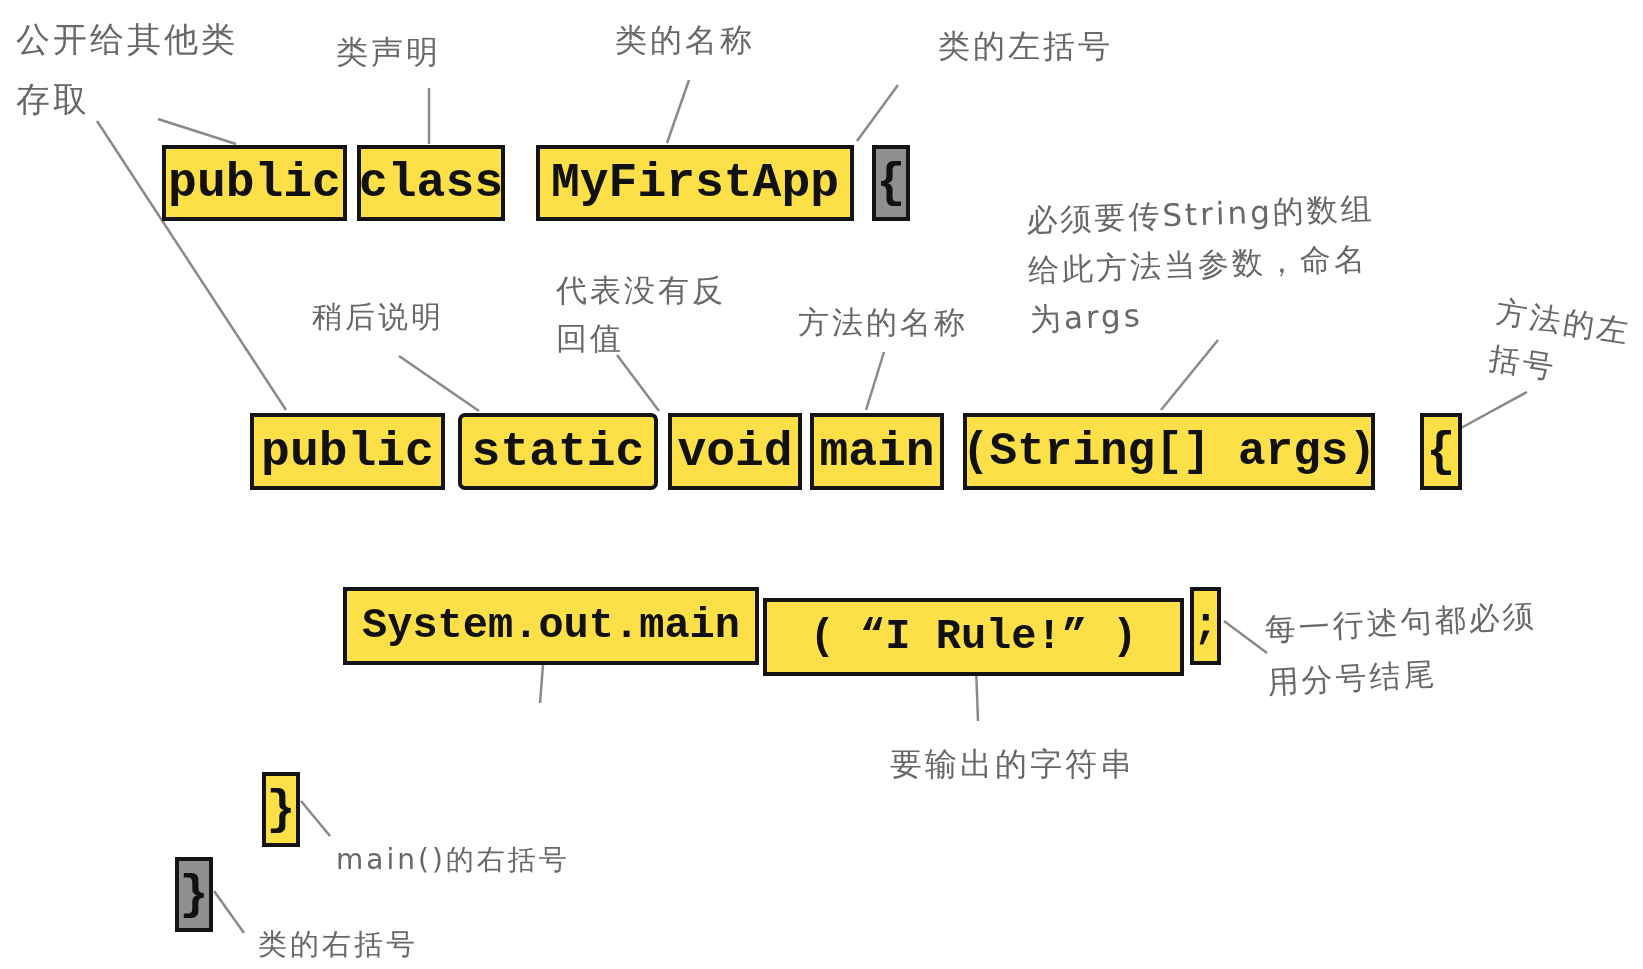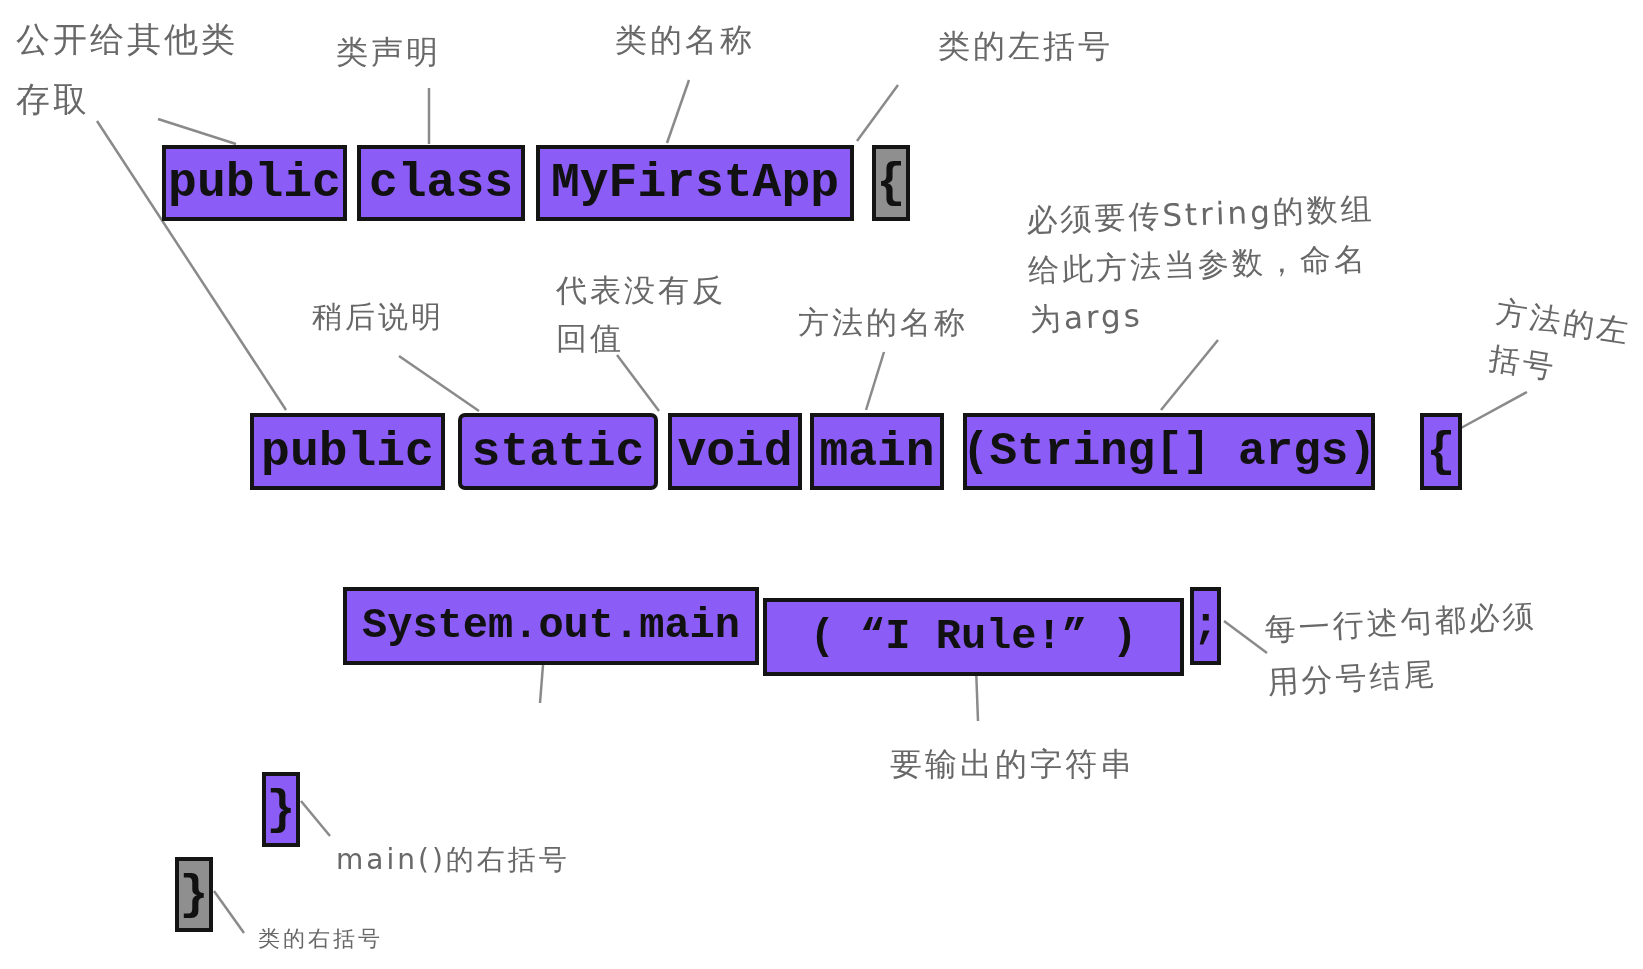--- a/index.html
+++ b/index.html
@@ -7,21 +7,21 @@
     position:relative;
     width:1643px;height:969px;
     background:#ffffff;
     overflow:hidden;
     font-family:"DejaVu Sans",sans-serif;
   }
   .lines-svg{position:absolute;left:0;top:0;width:1643px;height:969px;pointer-events:none;}
   .code-box{
     position:absolute;
     box-sizing:border-box;
-    background:#8b5cf6;
+    background:#fde047;
     border:4px solid #141414;
     color:#111111;
     font-family:"Liberation Mono","DejaVu Sans Mono",monospace;
     font-weight:bold;
     display:flex;align-items:center;justify-content:center;
     white-space:nowrap;
   }
   .code-box.dark{background:#8f8f8f;}
   .r12{font-size:48px;height:76px;}
   .r3{font-size:42px;height:78px;}
@@ -29,21 +29,21 @@
   .hand{
     position:absolute;
     color:#686868;
     font-family:"DejaVu Sans",sans-serif;
     white-space:pre-line;
     letter-spacing:3px;
     line-height:1.55;
   }
   
   .b-public1{left:162px;top:145px;width:185px;}
-  .b-class{left:357px;top:145px;width:168px;}
+  .b-class{left:357px;top:145px;width:148px;}
   .b-myfirstapp{left:536px;top:145px;width:318px;}
   .b-classbrace{left:872px;top:145px;width:38px;}
   
   .b-public2{left:250px;top:413px;width:195px;height:77px;}
   .b-static{left:458px;top:413px;width:200px;height:77px;border-radius:7px;}
   .b-void{left:668px;top:413px;width:134px;height:77px;}
   .b-main{left:810px;top:413px;width:134px;height:77px;}
   .b-args{left:963px;top:413px;width:412px;height:77px;font-size:46px;}
   .b-mainbrace{left:1420px;top:413px;width:42px;height:77px;}
   
@@ -60,21 +60,21 @@
   .a-classopen{left:938px;top:22px;font-size:32px;}
   .a-argsnote{left:1028px;top:190px;font-size:31px;line-height:1.6;transform:rotate(-2deg);}
   .a-methodopen{left:1492px;top:298px;font-size:31px;line-height:1.5;transform:rotate(9deg);}
   .a-later{left:312px;top:294px;font-size:30px;}
   .a-noreturn{left:556px;top:266px;font-size:31px;}
   .a-methodname{left:798px;top:298px;font-size:31px;}
   .a-stdout{left:403px;top:700px;font-size:32px;}
   .a-outstring{left:890px;top:740px;font-size:32px;}
   .a-semicolon{left:1266px;top:596px;font-size:31px;line-height:1.7;transform:rotate(-3deg);}
   .a-mainclose{left:336px;top:838px;font-size:28px;}
-  .a-classclose{left:258px;top:922px;font-size:22px;}
+  .a-classclose{left:258px;top:922px;font-size:29px;}
 </style>
 </head>
 <body>
 
 <div class="canvas">
 
   <svg class="lines-svg" viewBox="0 0 1643 969" xmlns="http://www.w3.org/2000/svg">
     <g stroke="#8a8a8a" stroke-width="2.5" fill="none">
       <line x1="158" y1="119" x2="236" y2="144"></line>
       <line x1="97" y1="121" x2="286" y2="410"></line>

